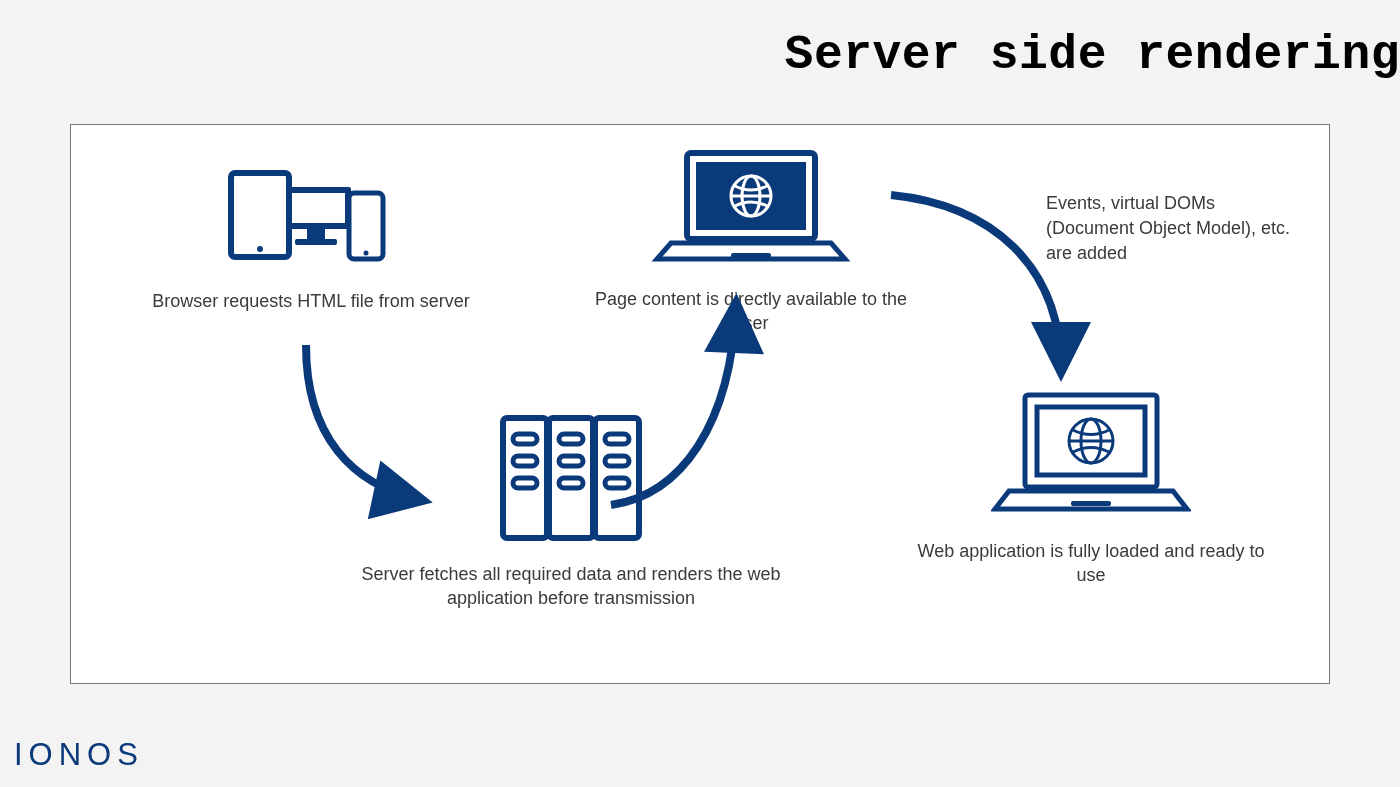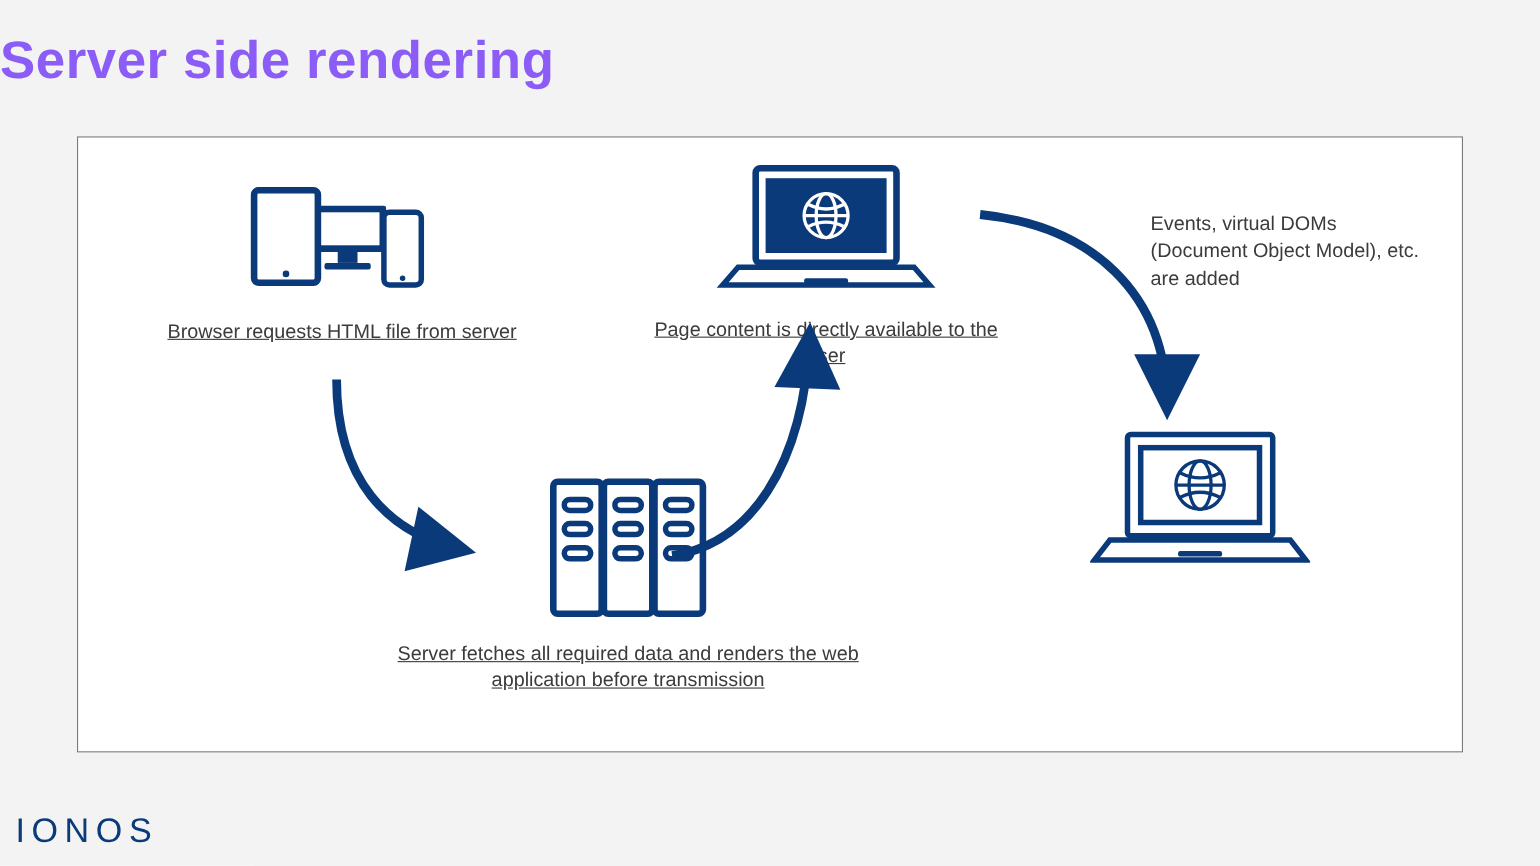--- a/index.html
+++ b/index.html
@@ -4,26 +4,27 @@
 <style>
   * { box-sizing: border-box; margin: 0; padding: 0; }
   html, body { width: 1400px; height: 787px; }
   body {
     background: #f3f3f3;
     font-family: "Segoe UI", "Helvetica Neue", Arial, sans-serif;
     color: #3a3a3a;
     position: relative;
   }
   .title {
-    text-align: left;
+    text-align: right;
     font-size: 48px;
     font-weight: 600;
-    color: #8b5cf6;
+    color: #000000;
     padding-top: 28px;
     letter-spacing: .5px;
+    font-family: Liberation Mono, monospace;
   }
   .panel {
     position: absolute;
     left: 70px;
     top: 124px;
     width: 1260px;
     height: 560px;
     background: #fff;
     border: 1.5px solid #7a7a7a;
   }
@@ -31,21 +32,20 @@
     position: absolute;
     width: 300px;
     text-align: center;
   }
   .caption {
     font-size: 18px;
     line-height: 1.35;
     color: #3b3b3b;
     margin-top: 14px;
     font-weight: 400;
-    text-decoration: underline;
   }
   .arrow-label {
     position: absolute;
     font-size: 18px;
     line-height: 1.4;
     color: #3b3b3b;
     text-align: left;
   }
   .logo {
     position: absolute;
@@ -84,21 +84,21 @@
       </g>
 
       <g>
         <rect x="128" y="28" width="34" height="66" rx="5" class="ink" stroke-width="5" fill="#fff"></rect>
         <circle cx="145" cy="88" r="2.5" class="fillink"></circle>
       </g>
     </svg>
     <div class="caption">Browser requests HTML file from server</div>
   </div>
 
-  <div class="node" style="left:290px; top:303px; width:420px;">
+  <div class="node" style="left:290px; top:283px; width:420px;">
     <svg width="160" height="140" viewBox="0 0 160 140">
       <g class="ink" stroke-width="6" fill="#fff">
         <rect x="12" y="10" width="44" height="120" rx="4"></rect>
         <rect x="58" y="10" width="44" height="120" rx="4"></rect>
         <rect x="104" y="10" width="44" height="120" rx="4"></rect>
       </g>
       <g class="ink" stroke-width="5" fill="none" stroke-linecap="round">
 
         <rect x="22" y="26" width="24" height="10" rx="5"></rect>
         <rect x="22" y="48" width="24" height="10" rx="5"></rect>
@@ -144,20 +144,21 @@
       </g>
       <rect x="80" y="116" width="40" height="5" class="fillink" rx="2"></rect>
       <g class="ink" stroke-width="3" fill="none">
         <circle cx="100" cy="56" r="22"></circle>
         <ellipse cx="100" cy="56" rx="10" ry="22"></ellipse>
         <line x1="78" y1="56" x2="122" y2="56"></line>
         <path d="M82 45 q18 9 36 0"></path>
         <path d="M82 67 q18 -9 36 0"></path>
       </g>
     </svg>
+    <div class="caption">Web application is fully loaded and ready to use</div>
   </div>
 
   <svg width="1260" height="560" style="position:absolute;left:0;top:0;pointer-events:none">
     <defs>
       <marker id="ah" viewBox="0 0 12 12" refX="9" refY="6" markerWidth="9" markerHeight="9" orient="auto-start-reverse">
         <path d="M1 1 L11 6 L1 11 Z" fill="#0b3a7a"></path>
       </marker>
     </defs>
 
     <path d="M235 220 C 235 310, 280 360, 350 375" class="ink" stroke-width="8" fill="none" marker-end="url(#ah)"></path>

